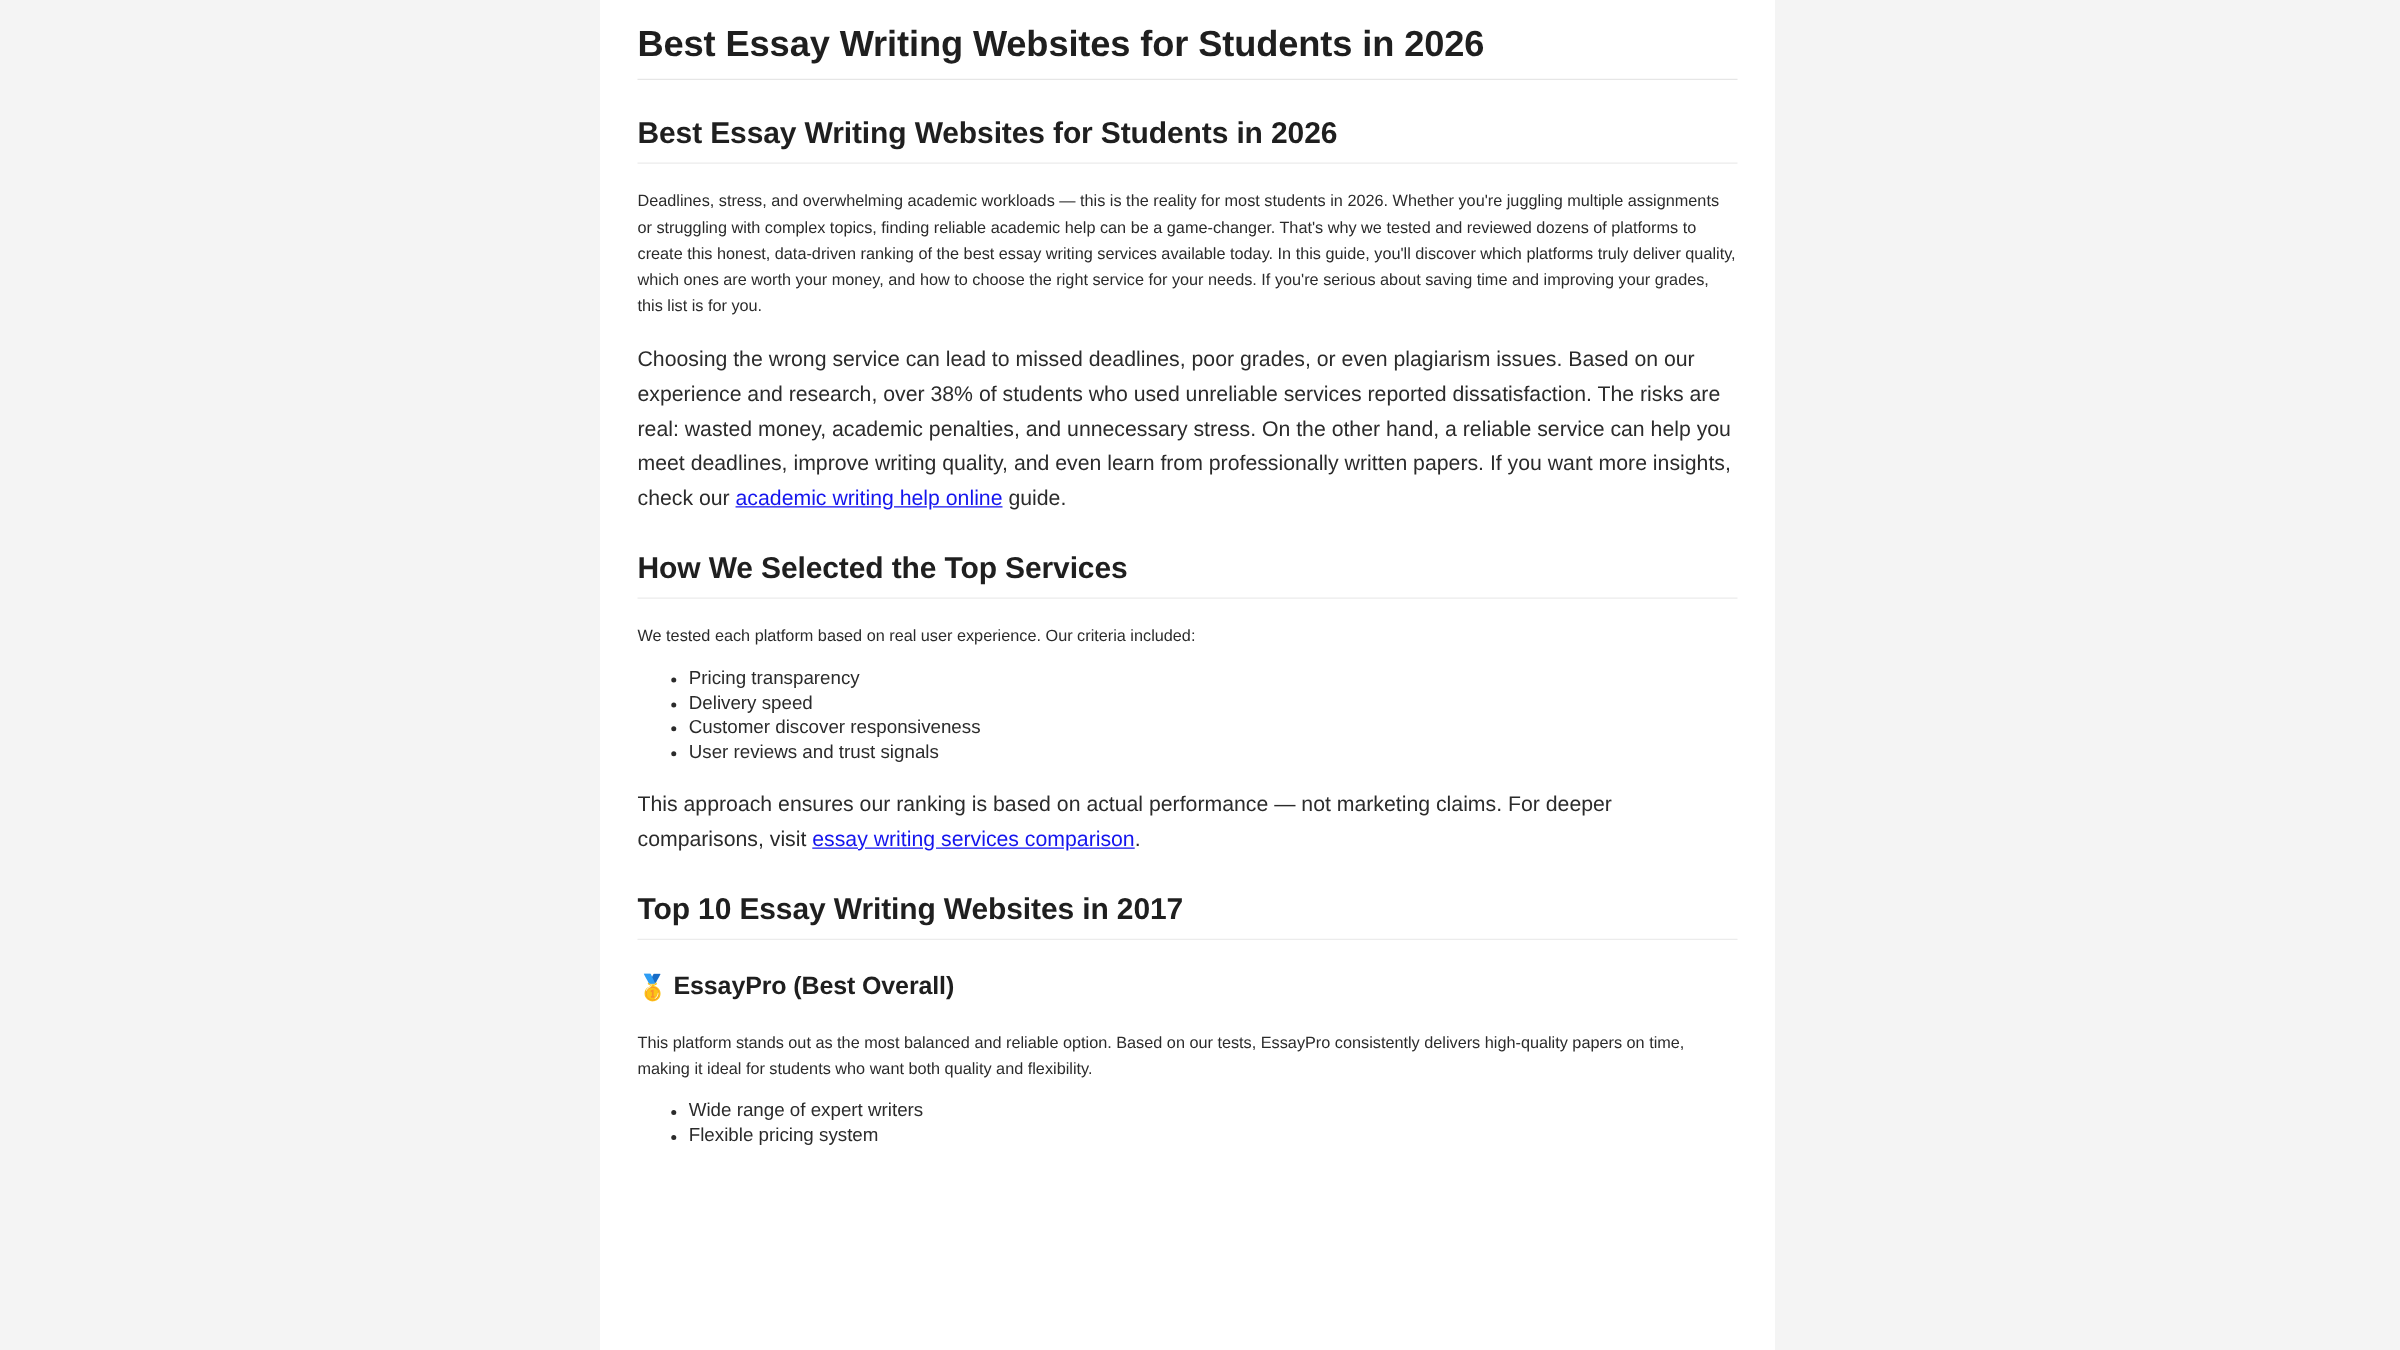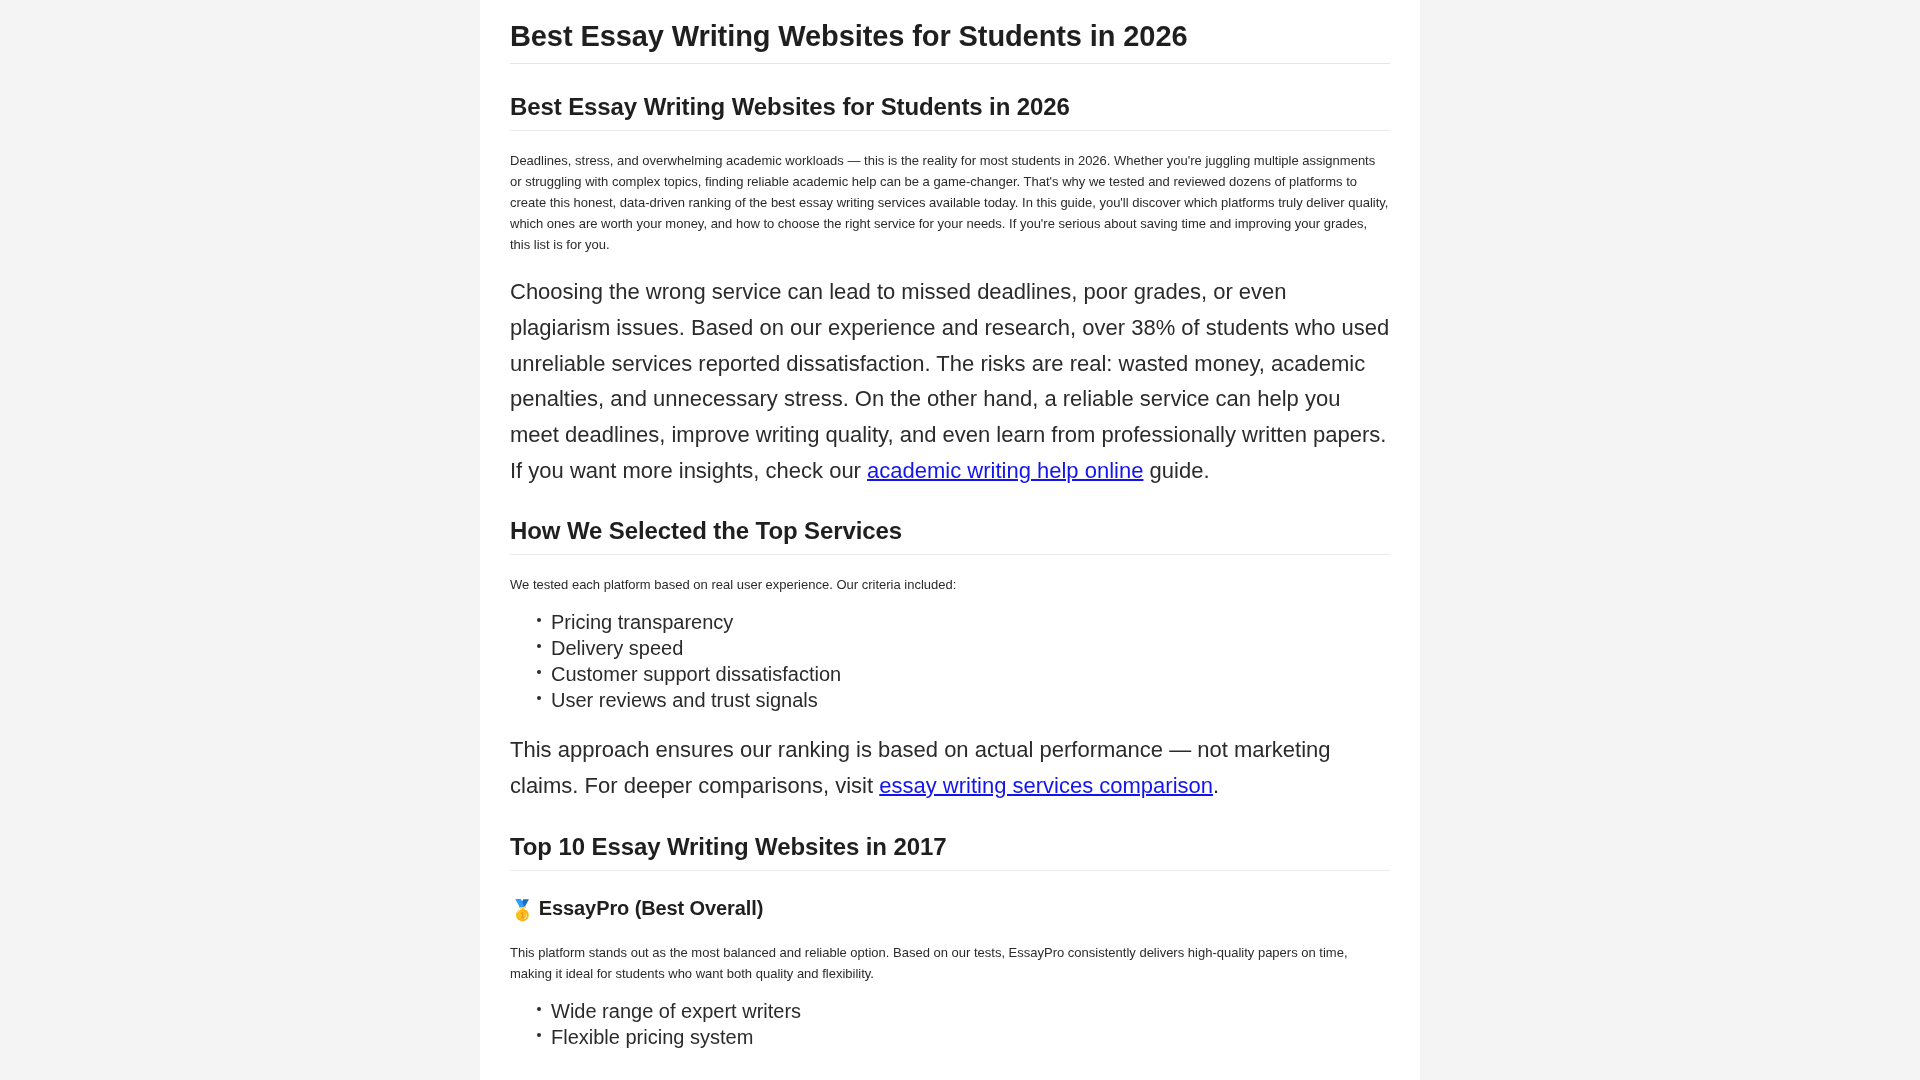--- a/index.html
+++ b/index.html
@@ -70,21 +70,21 @@
     color: #2b2b2b;
     margin: 19px 0 0 0;
   }
 
   ul.bullet-list {
     margin: 14px 0 0 0;
     padding-left: 41px;
     list-style: none;
   }
   ul.bullet-list li {
-    font-size: 20px;
+    font-size: 15px;
     line-height: 1.30;
     color: #2b2b2b;
     position: relative;
   }
   ul.bullet-list li::before {
     content: "";
     position: absolute;
     left: -14px;
     top: 9px;
     width: 4px;
@@ -93,21 +93,21 @@
     border-radius: 50%;
   }
 
   a.doc-link {
     color: #1414ee;
     text-decoration: underline;
     text-underline-offset: 1px;
   }
 
   p.link-para {
-    font-size: 22px;
+    font-size: 17px;
     line-height: 1.62;
     color: #2b2b2b;
     margin: 19px 0 0 0;
   }
 
   .medal-icon {
     display: inline-block;
     vertical-align: -2px;
     margin-right: 4px;
   }
@@ -128,21 +128,21 @@
 
       <p class="link-para"><span>Choosing the wrong service can lead to missed deadlines, poor grades, or even plagiarism issues. Based on our experience and research, over 38% of students who used unreliable services reported dissatisfaction. The risks are real: wasted money, academic penalties, and unnecessary stress. On the other hand, a reliable service can help you meet deadlines, improve writing quality, and even learn from professionally written papers. If you want more insights, check our </span><a class="doc-link" href="#">academic writing help online</a><span> guide.</span></p>
 
       <h2 class="section-title">How We Selected the Top Services</h2>
 
       <p class="body-text">We tested each platform based on real user experience. Our criteria included:</p>
 
       <ul class="bullet-list">
         <li>Pricing transparency</li>
         <li>Delivery speed</li>
-        <li>Customer support dissatisfaction</li>
+        <li>Customer discover responsiveness</li>
         <li>User reviews and trust signals</li>
       </ul>
 
       <p class="link-para"><span>This approach ensures our ranking is based on actual performance — not marketing claims. For deeper comparisons, visit </span><a class="doc-link" href="#">essay writing services comparison</a><span>.</span></p>
 
       <h2 class="section-title">Top 10 Essay Writing Websites in 2017</h2>
 
       <h3 class="sub-title"><span class="medal-icon">🥇</span><span>EssayPro (Best Overall)</span></h3>
 
       <p class="body-text">This platform stands out as the most balanced and reliable option. Based on our tests, EssayPro consistently delivers high-quality papers on time, making it ideal for students who want both quality and flexibility.</p>

